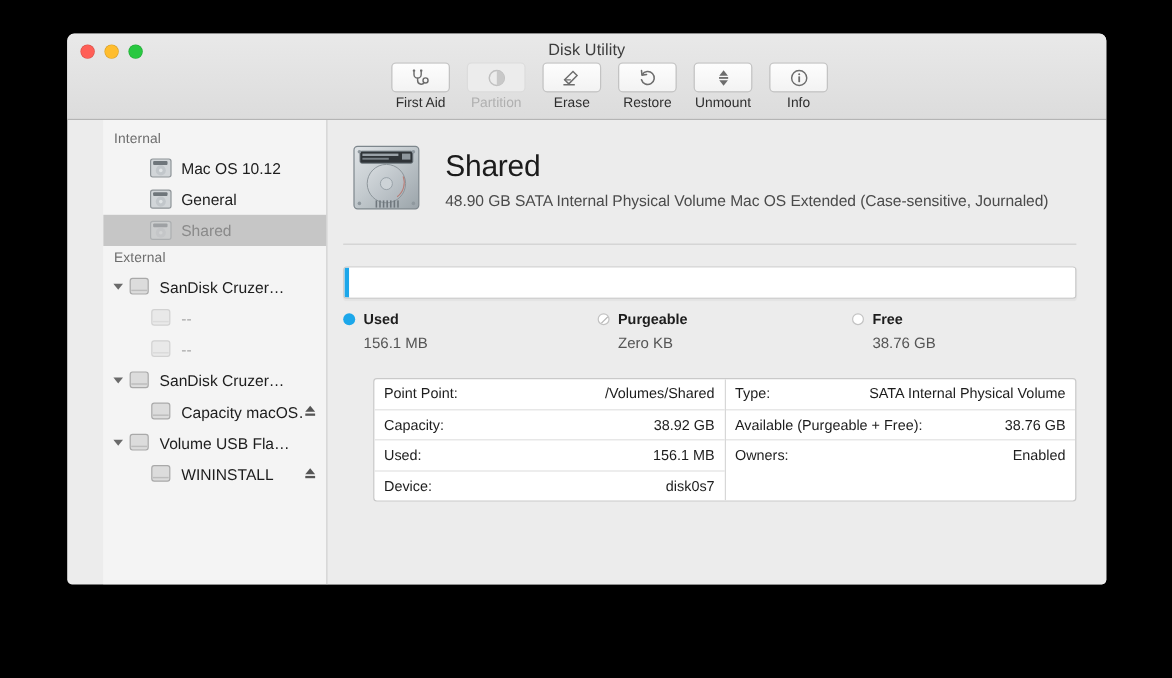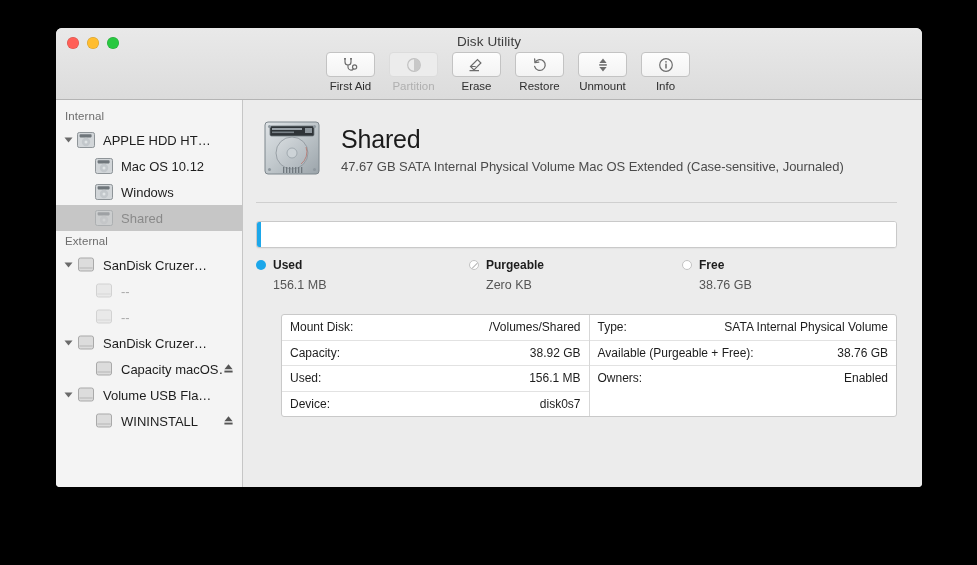--- a/index.html
+++ b/index.html
@@ -118,20 +118,21 @@
 
   
   .sidebar {
     width: 187px;
     background: #f4f4f4;
     border-right: 1px solid #c6c6c6;
     box-sizing: border-box;
     padding-top: 6px;
     position: relative;
     overflow: hidden;
+    margin-left: 30px;
   }
   .sb-header {
     font-size: 11.5px;
     color: #6d6d6d;
     padding: 4px 0 5px 9px;
     letter-spacing: 0.1px;
   }
   .sb-row {
     height: 26px;
     display: flex;
@@ -385,61 +386,47 @@
         </div>
 
       </div>
     </div>
 
     <div class="body">
 
       <div class="sidebar">
         <div id="sidebar-content">
             <div class="sb-header">Internal</div>
-            <div class="sb-row level1">
-              <div class="sb-tri">
+            <div class="sb-row level2">
+              <div class="sb-tri empty">
                 <span class="tri-glyph"></span>
               </div>
               <span class="sb-icon">
                 <svg width="20" height="18" viewBox="0 0 20 18">
                   <rect x="1.5" y="1.5" width="17" height="15" rx="1.8" fill="#d2d6d9" stroke="#8e9498" stroke-width="1"></rect>
                   <rect x="3.6" y="3.2" width="12" height="3.2" rx="0.8" fill="#6f767b"></rect>
                   <circle cx="10" cy="11" r="4.2" fill="#c2c7cb" stroke="#9299 9d" stroke-width="0.7"></circle>
                   <circle cx="10" cy="11" r="1.5" fill="#e0e4e6"></circle>
                 </svg>
               </span>
-              <span class="sb-label">APPLE HDD HT…</span>
+              <span class="sb-label">Mac OS 10.12</span>
             </div>
             <div class="sb-row level2">
               <div class="sb-tri empty">
                 <span class="tri-glyph"></span>
               </div>
               <span class="sb-icon">
                 <svg width="20" height="18" viewBox="0 0 20 18">
                   <rect x="1.5" y="1.5" width="17" height="15" rx="1.8" fill="#d2d6d9" stroke="#8e9498" stroke-width="1"></rect>
                   <rect x="3.6" y="3.2" width="12" height="3.2" rx="0.8" fill="#6f767b"></rect>
                   <circle cx="10" cy="11" r="4.2" fill="#c2c7cb" stroke="#9299 9d" stroke-width="0.7"></circle>
                   <circle cx="10" cy="11" r="1.5" fill="#e0e4e6"></circle>
                 </svg>
               </span>
-              <span class="sb-label">Mac OS 10.12</span>
-            </div>
-            <div class="sb-row level2">
-              <div class="sb-tri empty">
-                <span class="tri-glyph"></span>
-              </div>
-              <span class="sb-icon">
-                <svg width="20" height="18" viewBox="0 0 20 18">
-                  <rect x="1.5" y="1.5" width="17" height="15" rx="1.8" fill="#d2d6d9" stroke="#8e9498" stroke-width="1"></rect>
-                  <rect x="3.6" y="3.2" width="12" height="3.2" rx="0.8" fill="#6f767b"></rect>
-                  <circle cx="10" cy="11" r="4.2" fill="#c2c7cb" stroke="#9299 9d" stroke-width="0.7"></circle>
-                  <circle cx="10" cy="11" r="1.5" fill="#e0e4e6"></circle>
-                </svg>
-              </span>
-              <span class="sb-label">Windows</span>
+              <span class="sb-label">General</span>
             </div>
             <div class="sb-row level2 selected">
               <div class="sb-tri empty">
                 <span class="tri-glyph"></span>
               </div>
               <span class="sb-icon" style="opacity: 0.45;">
                 <svg width="20" height="18" viewBox="0 0 20 18">
                   <rect x="1.5" y="1.5" width="17" height="15" rx="1.8" fill="#d2d6d9" stroke="#8e9498" stroke-width="1"></rect>
                   <rect x="3.6" y="3.2" width="12" height="3.2" rx="0.8" fill="#6f767b"></rect>
                   <circle cx="10" cy="11" r="4.2" fill="#c2c7cb" stroke="#9299 9d" stroke-width="0.7"></circle>
@@ -582,21 +569,21 @@
                 <rect x="40" y="50" width="1.3" height="6"></rect>
               </g>
               <circle cx="8.5" cy="9.5" r="1.5" fill="#8f989e"></circle>
               <circle cx="53.5" cy="9.5" r="1.5" fill="#8f989e"></circle>
               <circle cx="8.5" cy="52.5" r="1.5" fill="#8f989e"></circle>
               <circle cx="53.5" cy="52.5" r="1.5" fill="#8f989e"></circle>
             </svg>
           </span>
           <div class="vol-text">
             <div class="vol-name">Shared</div>
-            <div class="vol-sub">47.67 GB SATA Internal Physical Volume Mac OS Extended (Case-sensitive, Journaled)</div>
+            <div class="vol-sub">48.90 GB SATA Internal Physical Volume Mac OS Extended (Case-sensitive, Journaled)</div>
           </div>
         </div>
 
         <div class="rule"></div>
 
         <div class="capwrap">
           <div class="capbar">
             <div class="seg-used" id="seg-used" style="width: 0.4%; min-width: 4px; background: rgb(28, 167, 234);"></div>
             <div class="seg-free"></div>
           </div>
@@ -623,21 +610,21 @@
                 <span class="legend-name">Free</span>
               </div>
               <div class="legend-val">38.76 GB</div>
             </div>
           </div>
 
         <div class="tablewrap">
           <div class="infotable">
             <div class="infocol left" id="info-left">
                 <div class="inforow">
-                  <span class="info-key">Mount Disk:</span>
+                  <span class="info-key">Point Point:</span>
                   <span class="info-val">/Volumes/Shared</span>
                 </div>
                 <div class="inforow">
                   <span class="info-key">Capacity:</span>
                   <span class="info-val">38.92 GB</span>
                 </div>
                 <div class="inforow">
                   <span class="info-key">Used:</span>
                   <span class="info-val">156.1 MB</span>
                 </div>

